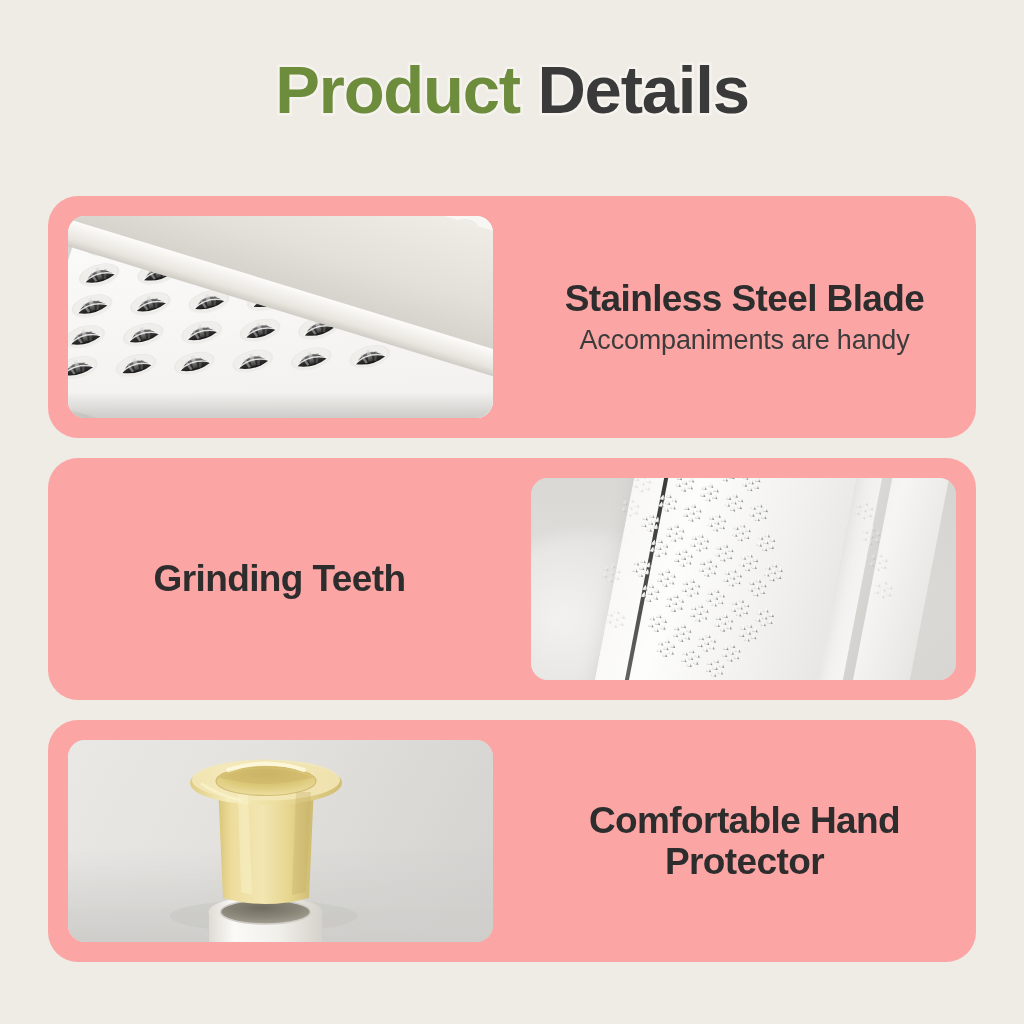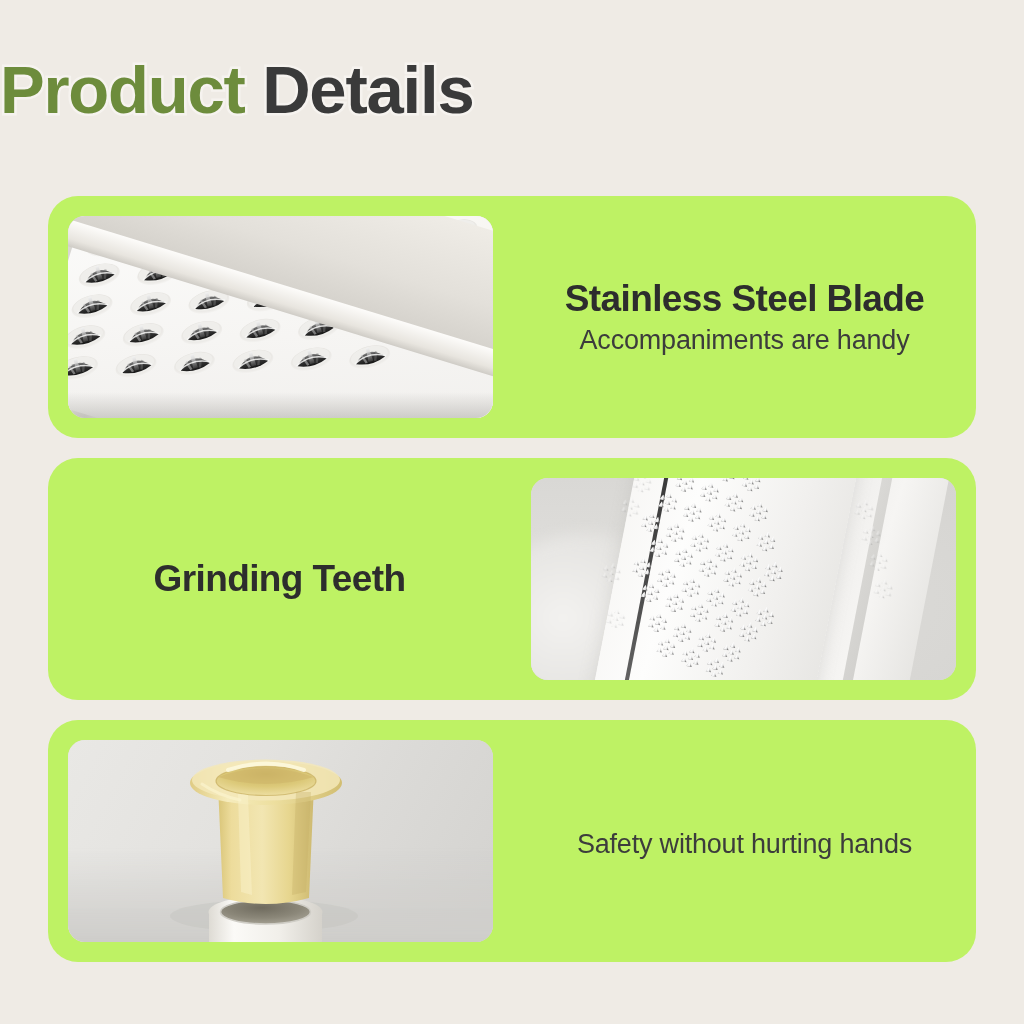--- a/index.html
+++ b/index.html
@@ -15,39 +15,39 @@
     overflow: hidden;
     position: relative;
   }
 
   
   .page-title {
     position: absolute;
     top: 56px;
     left: 0;
     width: 1024px;
-    text-align: left;
+    text-align: center;
     font-size: 67px;
     font-weight: bold;
     letter-spacing: -1.2px;
     white-space: nowrap;
     line-height: 1;
     -webkit-text-stroke: 5px #f6f3ef;
     paint-order: stroke fill;
   }
   .page-title .t-green { color: #6d8c3c; }
   .page-title .t-dark  { color: #3a3a3a; }
 
   
   .card {
     position: absolute;
     left: 48px;
     width: 928px;
     height: 242px;
-    background: #bef264;
+    background: #fca5a5;
     border-radius: 30px;
   }
   #card-1 { top: 196px; }
   #card-2 { top: 458px; }
   #card-3 { top: 720px; }
 
   .card-inner {
     position: absolute;
     inset: 0;
     display: flex;
@@ -653,17 +653,20 @@
         <path d="M 160 30 Q 198 17 236 30" fill="none" stroke="#fdf8dd" stroke-width="4" stroke-linecap="round" opacity=".9"></path>
         <path d="M 134 44 Q 150 55 172 60" fill="none" stroke="#fbf3cd" stroke-width="3" stroke-linecap="round" opacity=".7"></path>
 
         <path d="M 170 54 L 173 152 L 184 155 L 180 55 Z" fill="#fbf4ce" opacity=".45"></path>
 
         <path d="M 228 52 L 224 155 L 238 152 L 243 52 Z" fill="#bfa95f" opacity=".3"></path>
       </svg>
     </div>
 
     <div class="copy">
-      <div class="subline">Safety without hurting hands</div>
+      <div class="headline">
+        <div>Comfortable Hand</div>
+        <div>Protector</div>
+      </div>
     </div>
 
   </div>
 </div>
 
 </body></html>

